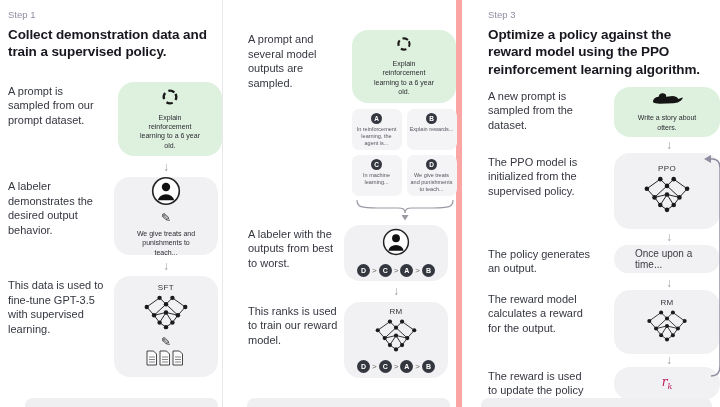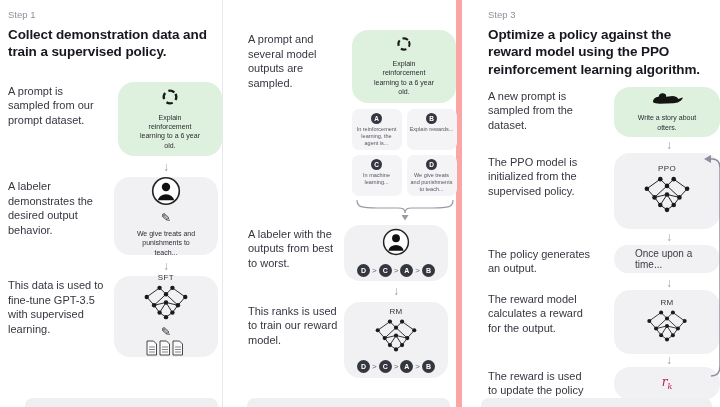--- a/index.html
+++ b/index.html
@@ -40,21 +40,21 @@
            display:flex;flex-direction:column;align-items:center;padding:4px 3px 2px;}
   .letter-c{width:11px;height:11px;border-radius:50%;background:#353740;color:#fff;
             font-size:6.5px;font-weight:bold;display:flex;align-items:center;
             justify-content:center;flex:none;}
   .out-text{font-size:5.5px;line-height:1.25;text-align:center;color:#55555e;margin-top:2px;}
   .rank{display:flex;align-items:center;gap:2px;margin-top:4px;}
   .rank .c{width:13px;height:13px;border-radius:50%;background:#353740;color:#fff;
            font-size:7px;font-weight:bold;display:flex;align-items:center;justify-content:center;}
   .rank .s{font-size:8px;color:#666;}
   .h-demo{height:78px;}
-  .h-sft{height:81px;}
+  .h-sft{height:101px;}
   .h-rank{height:56px;}
   .h-rm2{height:76px;}
   .h-green3{height:50px;}
   .h-ppo{height:76px;}
   .h-out{height:28px;}
   .h-rm3{height:64px;}
   .h-rk{height:33px;}
   .rk-var{font-family:"DejaVu Serif",serif;font-style:italic;font-size:12px;color:#be185d;text-align:center;}
   .rk-var sub{font-size:8px;}
   .once{font-size:10px;color:#3a3a42;}

